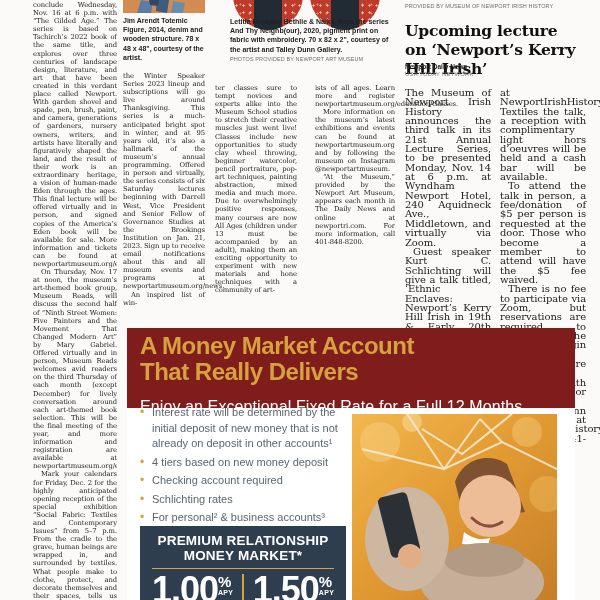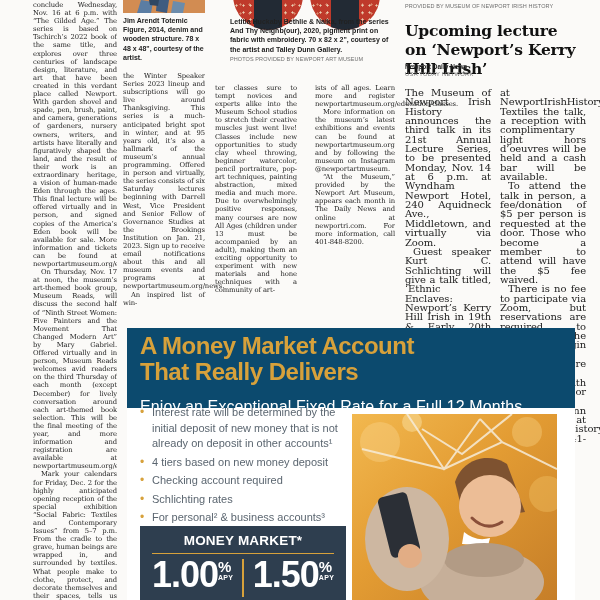--- a/index.html
+++ b/index.html
@@ -39,21 +39,21 @@
                 font-weight:bold; font-size:15.5px; line-height:19px; letter-spacing:-0.2px; color:#111; }
   .r-source { position:absolute; left:405px; top:63px; font-family:"Liberation Sans", sans-serif; font-weight:bold; font-size:6.5px; color:#222; }
   .r-network { position:absolute; left:405px; top:71px; font-family:"Liberation Sans", sans-serif; font-size:5.8px; letter-spacing:0.3px; color:#777; }
   .rcol { position:absolute; top:88px; text-align:justify; font-size:10px; line-height:9.35px; letter-spacing:-0.1px; color:#222; }
   .rcol p { margin:0; } .rcol p.ind { text-indent:8px; }
   .rcolA { left:405px; width:86px; }
   .rcolB { left:500px; width:86px; }
 
   
   .ad { position:absolute; left:127px; top:328px; width:448px; height:272px; background:#ffffff; overflow:hidden; }
-  .ad-banner { position:absolute; left:0; top:0; width:448px; height:80px; background:#0c4a6e; padding:5px 0 0 13px; }
+  .ad-banner { position:absolute; left:0; top:0; width:448px; height:80px; background:#7f1d1d; padding:5px 0 0 13px; }
   .ad-h { font-family:"Liberation Sans", sans-serif; font-weight:bold; font-size:24px; line-height:26px; letter-spacing:-0.5px; color:#d7a13b; }
   .ad-sub { font-family:"Liberation Sans", sans-serif; font-size:16px; line-height:20px; color:#ffffff; letter-spacing:0.1px; margin-top:12px; }
   .ad-bullets { position:absolute; left:13px; top:77px; width:218px; list-style:none; }
   .ad-bullets li { position:relative; padding-left:12px; font-family:"Liberation Sans", sans-serif;
                    font-size:11px; line-height:15.5px; color:#5b6670; margin-bottom:3px; }
   .ad-bullets li::before { content:"•"; position:absolute; left:0; top:0; color:#d7a13b; font-size:12px; }
   .rate-box { position:absolute; left:13px; top:198px; width:206px; height:90px; background:#2e3e4f; text-align:center; padding-top:7px; }
   .rate-title { font-family:"Liberation Sans", sans-serif; font-weight:bold; font-size:13.5px; line-height:15px; letter-spacing:0.2px; color:#ffffff; }
   .rate-rule { border:0; border-top:1.5px solid #d7a13b; margin:5px 12px 3px 12px; }
   .rates { display:flex; justify-content:center; align-items:flex-start; }
@@ -138,20 +138,21 @@
 
     <ul class="ad-bullets">
       <li><span>Interest rate will be determined by the initial deposit of new money that is not already on deposit in other accounts¹</span></li>
       <li><span>4 tiers based on new money deposit</span></li>
       <li><span>Checking account required</span></li>
       <li><span>Schlichting rates</span></li>
       <li><span>For personal² &amp; business accounts³</span></li>
     </ul>
 
     <div class="rate-box">
+      <div class="rate-title">PREMIUM RELATIONSHIP</div>
       <div class="rate-title">MONEY MARKET*</div>
       <hr class="rate-rule">
       <div class="rates">
         <div class="rate">
           <span class="val">1.00</span>
           <span class="sup">
             <span class="pct">%</span>
             <span class="apy">APY</span>
           </span>
         </div>

